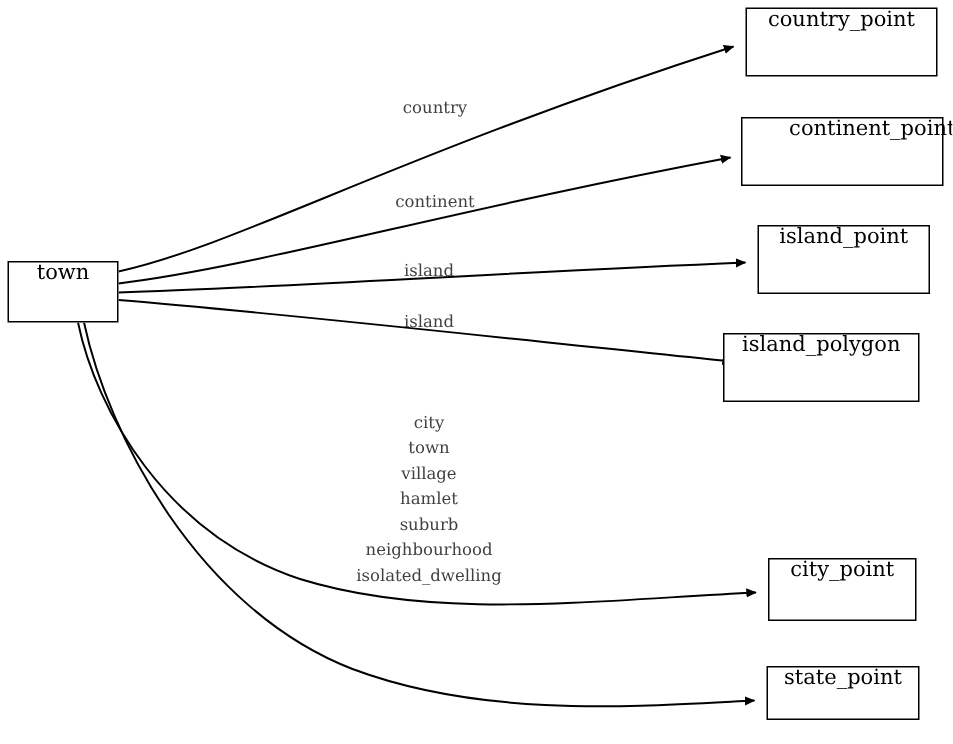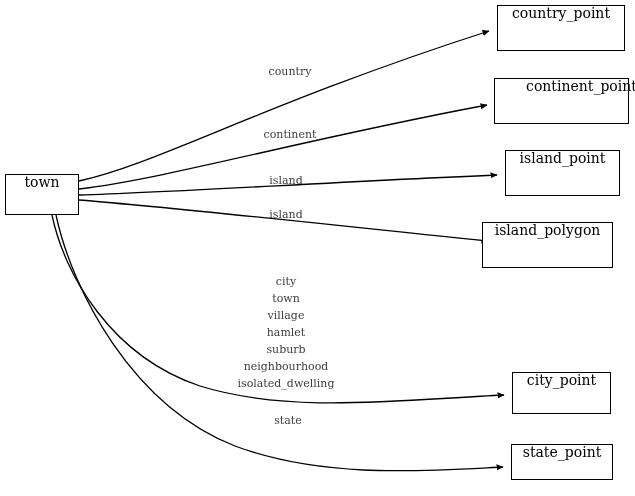--- a/index.html
+++ b/index.html
@@ -92,15 +92,14 @@
   </div>
   <div class="node" id="node-5" style="left: 511px; top: 444px; width: 102px; height: 36px;">
     <span>state_point</span>
   </div>
 
   <div class="edge-label" id="elabel-0" style="left: 0px; top: 63px; width: 580px;"><span>country</span></div>
   <div class="edge-label" id="elabel-1" style="left: 0px; top: 126px; width: 580px;"><span>continent</span></div>
   <div class="edge-label" id="elabel-2" style="left: 0px; top: 172px; width: 572px;"><span>island</span></div>
   <div class="edge-label" id="elabel-3" style="left: 0px; top: 206px; width: 572px;"><span>island</span></div>
   <div class="edge-label" id="elabel-4" style="left: 0px; top: 240px; width: 572px; margin-top: 33px;"><span>city</span><span>town</span><span>village</span><span>hamlet</span><span>suburb</span><span>neighbourhood</span><span>isolated_dwelling</span></div>
-  <div class="edge-label" id="elabel-5" style="left: 0px; top: 412px; width: 576px;"><span>state</span></div>
 
 </div>
 
 </body></html>

